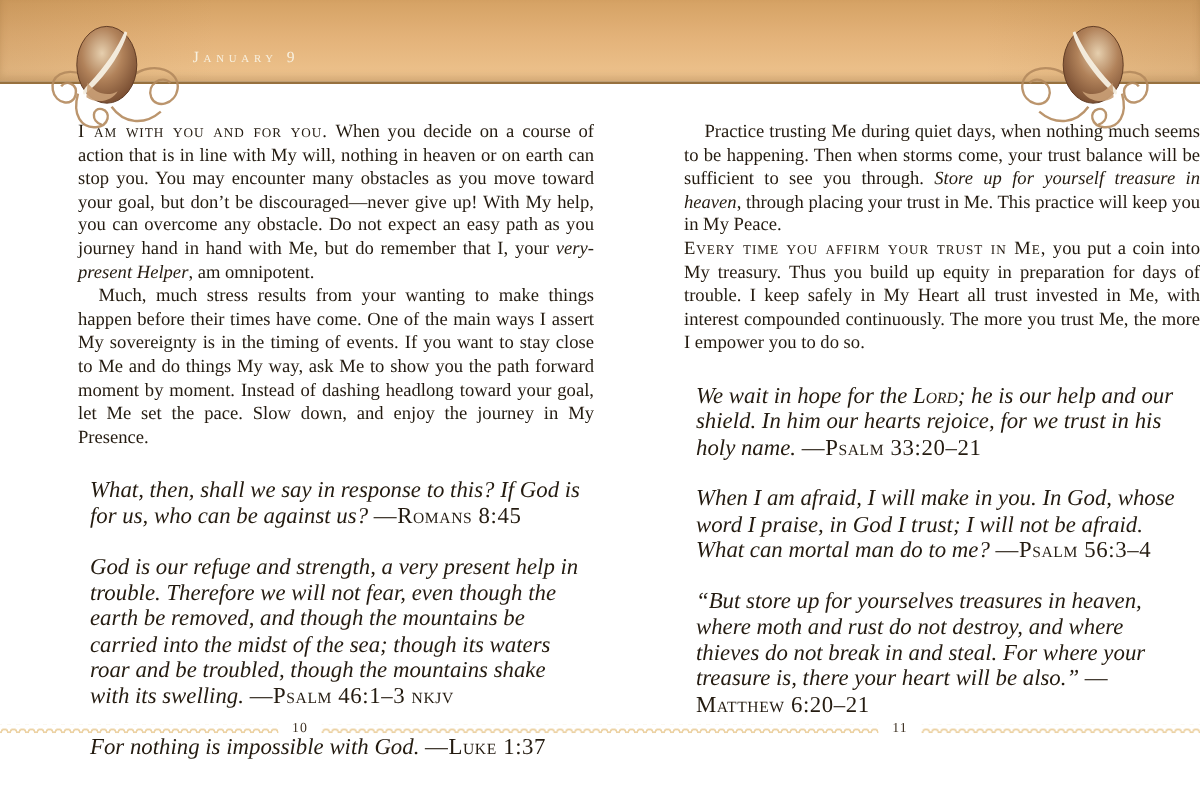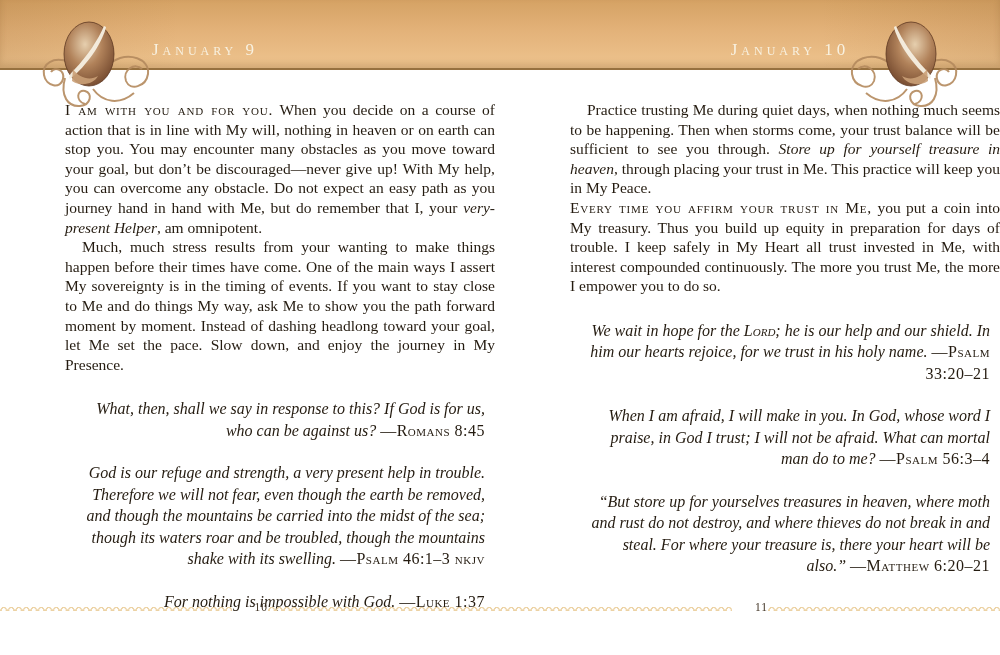--- a/index.html
+++ b/index.html
@@ -16,21 +16,21 @@
   .band{
     position:absolute;top:0;left:0;right:0;height:68px;z-index:1;
     background:
       linear-gradient(90deg, rgba(137,91,41,.14) 0%, rgba(137,91,41,0) 18%, rgba(137,91,41,0) 82%, rgba(137,91,41,.14) 100%),
       linear-gradient(180deg, var(--band-top) 0%, var(--band-mid) 45%, var(--band-bottom) 100%);
     border-bottom:2px solid var(--band-border);
     box-shadow:inset 0 -4px 6px rgba(133,92,44,.25);
   }
   .date-title{
     position:absolute;top:40px;z-index:3;width:300px;margin:0;
-    text-align:center;font-size:17px;font-weight:normal;
+    text-align:center;font-size:13px;font-weight:normal;
     font-variant:small-caps;letter-spacing:4px;color:var(--title);
   }
   .date-title.left{left:55px;}
   .date-title.right{left:640px;}
   
   .ornament{position:absolute;top:2px;width:150px;height:112px;z-index:2;}
   .ornament.left{left:9px;}
   .ornament.right{right:9px;transform:scaleX(-1);}
   
   .content{position:absolute;top:70px;left:0;right:0;bottom:0;display:flex;z-index:2;}
@@ -39,38 +39,38 @@
   .page.left-page .text-col{margin-left:48px;}
   .page.right-page .text-col{margin-left:53px;}
   .para{
     margin:0;font-size:15.5px;line-height:19.6px;text-align:justify;
     hyphens:none;
   }
   .para.indent{text-indent:17px;}
   .lead{font-variant:small-caps;letter-spacing:.8px;}
   .quotes{margin-top:24px;}
   .quote{
-    margin:0 auto 21px;padding:0 10px;text-align:right;
-    font-style:italic;font-size:16px;line-height:21.5px;
+    margin:0 auto 21px;padding:0 10px;text-align:left;
+    font-style:italic;font-size:19px;line-height:21.5px;
   }
   .quote .ref{font-style:normal;font-variant:small-caps;letter-spacing:.5px;}
   .sc{font-variant:small-caps;}
   
   .footer{
     position:absolute;bottom:42px;left:0;right:0;height:11px;
     display:flex;align-items:center;
   }
   .wave{
     flex:1;height:7px;
     background-image:radial-gradient(circle at 3.75px 6.5px,
       rgba(0,0,0,0) 2.1px, var(--wave) 2.2px, var(--wave) 3.4px, rgba(0,0,0,0) 3.5px);
     background-size:7.5px 7px;background-repeat:repeat-x;
   }
   .pageno{
-    width:36px;text-align:right;font-size:11.5px;line-height:11px;
+    width:36px;text-align:center;font-size:11.5px;line-height:11px;
     color:#3e3122;letter-spacing:1px;
   }
 </style>
 </head>
 <body>
 
 <div class="spread">
 
   <div class="band"></div>
 
@@ -107,21 +107,20 @@
         <path d="M103,60 C120,49 141,57 139,72 C137,85 121,89 117,79 C113,68 126,60 133,67"></path>
         <path d="M84,87 C94,101 111,103 125,91"></path>
       </g>
       <ellipse cx="80" cy="52" rx="25" ry="32" fill="url(#ovalg)" stroke="#5e3922" stroke-width="0.8"></ellipse>
       <path d="M95,24 C89,38 79,53 65,68 C61,72 59,75 61,77 C68,72 78,61 86,49 C91,41 96,31 97,25 Z" fill="#f6efe2" opacity="0.95"></path>
       <path d="M64,67 C70,76 81,79 89,74 C85,82 72,85 63,79 Z" fill="#caa077" opacity="0.9"></path>
     </svg>
   </div>
 
   <h1 class="date-title left">January 9</h1>
-  <h1 class="date-title right">January 10</h1>
 
   <div class="content">
 
     <section class="page left-page">
       <div class="text-col">
         <p class="para"><span class="lead">I am with you and for you.</span><span> When you decide on a course of action that is in line with My will, nothing in heaven or on earth can stop you. You may encounter many obstacles as you move toward your goal, but don’t be discouraged—never give up! With My help, you can overcome any obstacle. Do not expect an easy path as you journey hand in hand with Me, but do remember that I, your <i>very-present Helper</i>, am omnipotent.</span></p>
         <p class="para indent"><span>Much, much stress results from your wanting to make things happen before their times have come. One of the main ways I assert My sovereignty is in the timing of events. If you want to stay close to Me and do things My way, ask Me to show you the path forward moment by moment. Instead of dashing headlong toward your goal, let Me set the pace. Slow down, and enjoy the journey in My Presence.</span></p>
         <div class="quotes">
           <p class="quote"><span>What, then, shall we say in response to this? If God is for us, who can be against us?</span> <span class="ref">—Romans 8:45</span></p>
           <p class="quote"><span>God is our refuge and strength, a very present help in trouble. Therefore we will not fear, even though the earth be removed, and though the mountains be carried into the midst of the sea; though its waters roar and be troubled, though the mountains shake with its swelling.</span> <span class="ref">—Psalm 46:1–3 nkjv</span></p>

